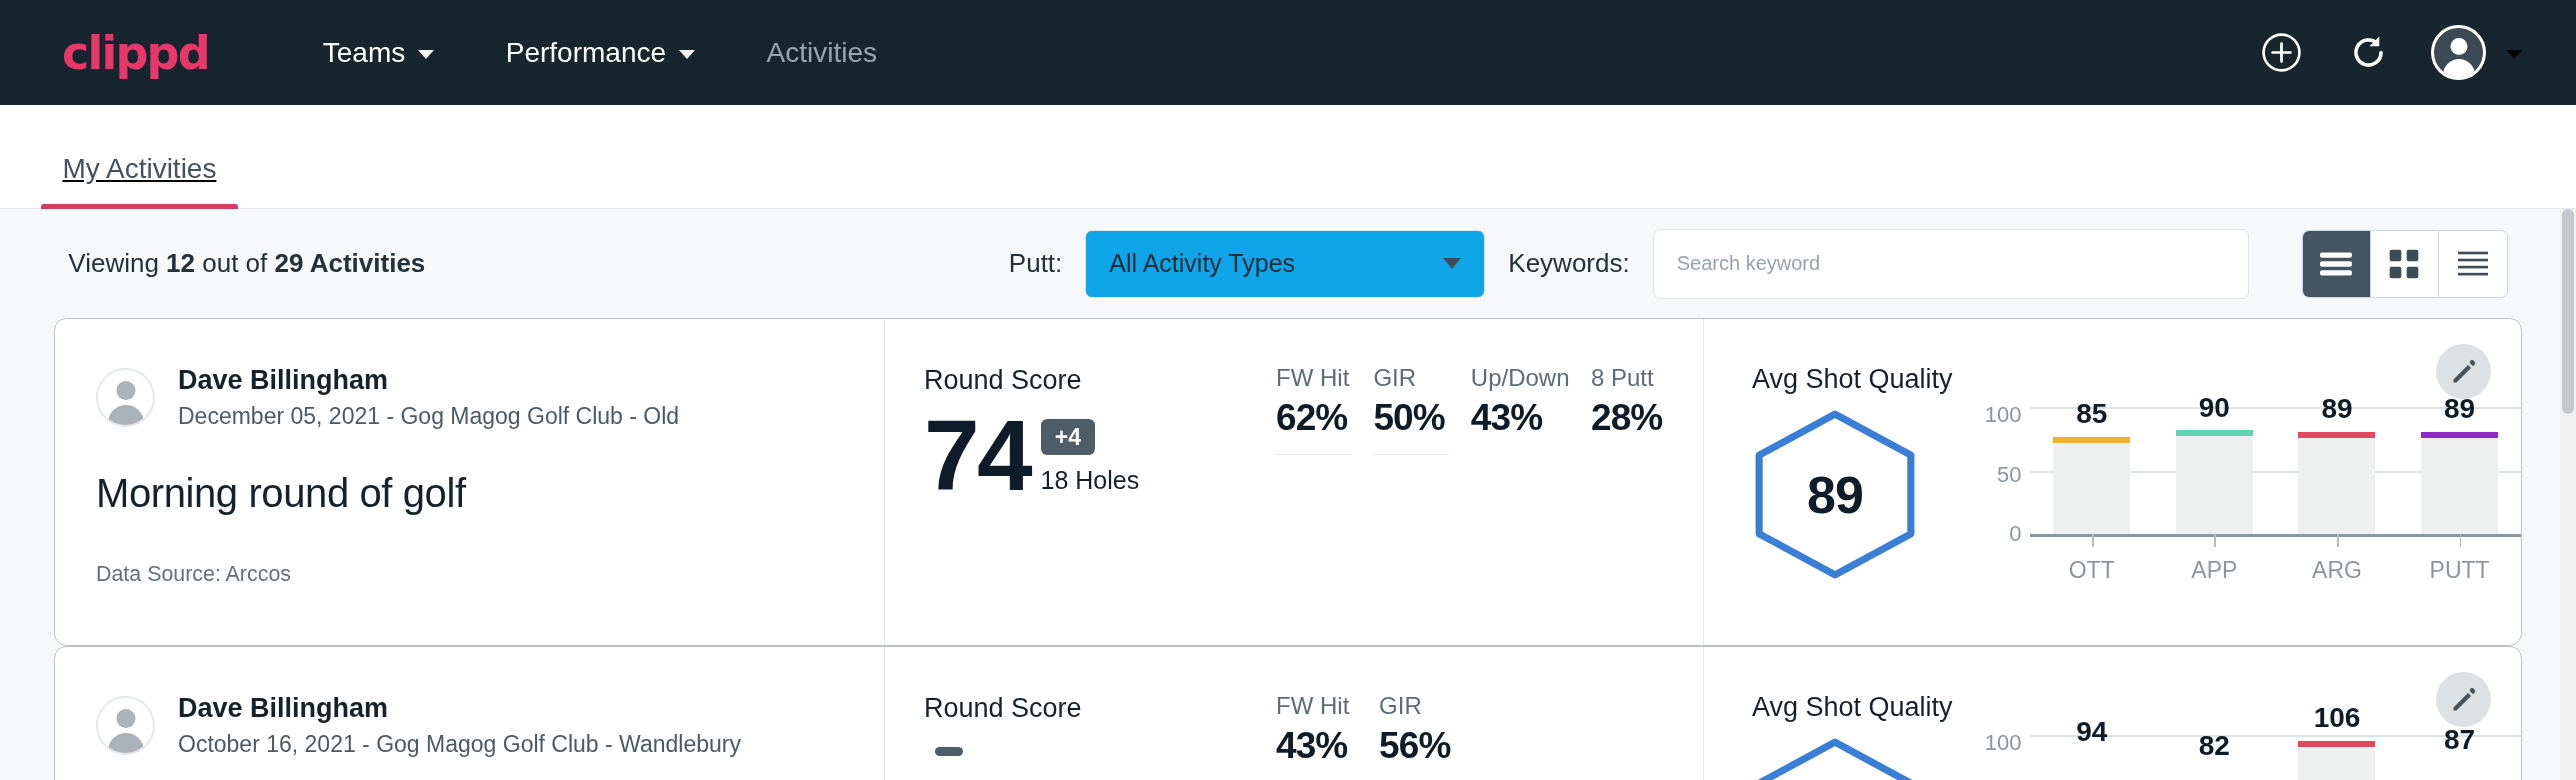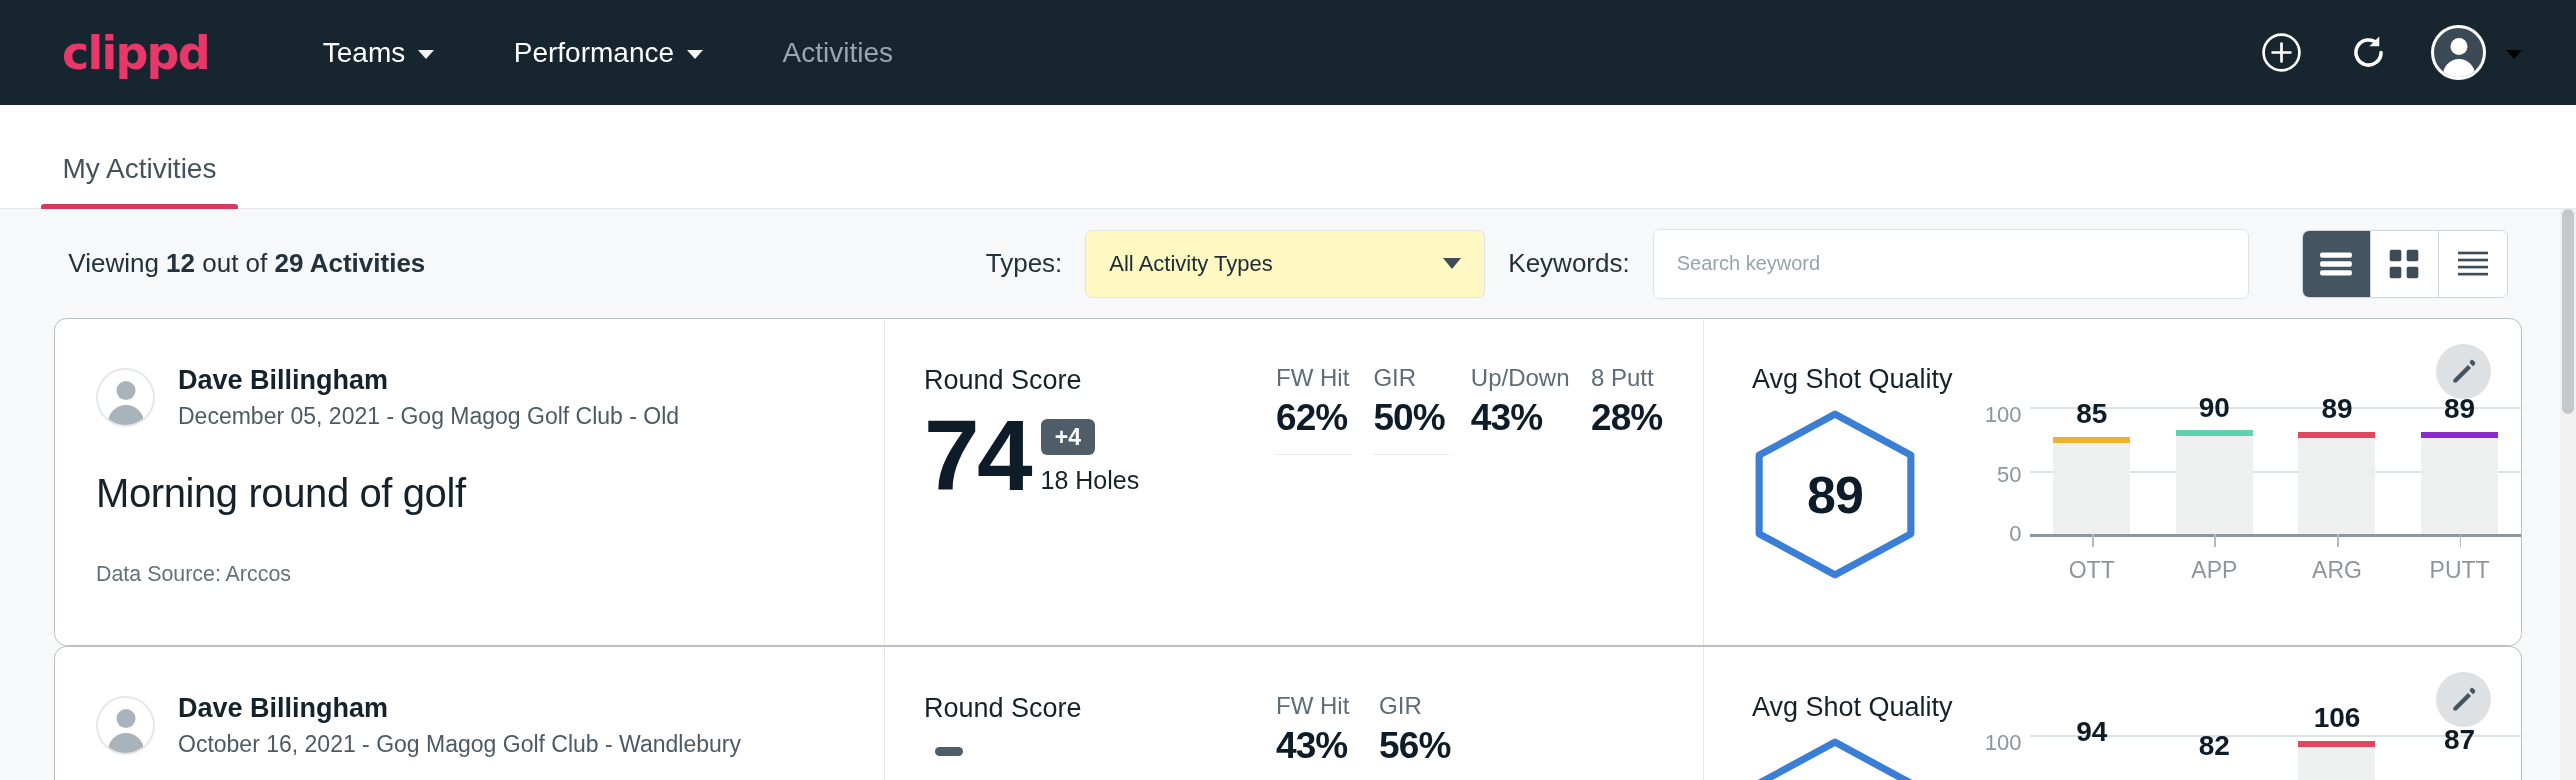--- a/index.html
+++ b/index.html
@@ -23,21 +23,21 @@
   }
   .brand {
     font-size: 46px;
     font-weight: 700;
     color: #e8386a;
     letter-spacing: -1.8px;
     line-height: 1;
     margin-right: 80px;
     font-family: "DejaVu Sans", sans-serif;
   }
-  .nav-items { display: flex; align-items: center; gap: 12px; }
+  .nav-items { display: flex; align-items: center; gap: 4px; }
   .nav-item {
     display: flex;
     align-items: center;
     gap: 12.5px;
     color: #ffffff;
     font-size: 28px;
     padding: 0 34px;
     cursor: pointer;
     white-space: nowrap;
   }
@@ -88,20 +88,21 @@
   }
 
   
   .tabbar {
     height: 104px;
     background: #ffffff;
     display: flex;
     align-items: flex-end;
     padding-left: 41px;
     border-bottom: 0.9px solid #e6e9ec;
+    text-decoration: underline;
   }
   .tab {
     font-size: 28px;
     color: #44525c;
     padding: 0 21.4px 23px 21.4px;
     cursor: pointer;
     position: relative;
   }
   .tab.active::after {
     content: "";
@@ -135,26 +136,26 @@
   .viewing b { font-weight: 700; }
   .toolbar-mid {
     margin-left: auto;
     display: flex;
     align-items: center;
     gap: 23px;
   }
   .field-label { font-size: 26px; color: #22313b; white-space: nowrap; }
   .select-box {
     width: 400px; height: 68px;
-    background: #fef9c3;
+    background: #0ea5e9;
     border: 0.9px solid #dfe3e7;
     border-radius: 7.1px;
     display: flex; align-items: center;
     padding: 0 23px;
-    font-size: 22px;
+    font-size: 25px;
     color: #1c2b34;
     cursor: pointer;
   }
   .select-box .chev {
     margin-left: auto;
     width: 0; height: 0;
     border-left: 9.8px solid transparent;
     border-right: 9.8px solid transparent;
     border-top: 11.6px solid #3e4c57;
   }
@@ -471,21 +472,21 @@
 </div>
 
 <div class="page">
 
   <div class="toolbar">
     <div class="viewing">
       <span>Viewing </span><b>12</b><span> out of </span><b>29</b><b> Activities</b>
     </div>
 
     <div class="toolbar-mid">
-      <span class="field-label">Types:</span>
+      <span class="field-label">Putt:</span>
       <div class="select-box">
         <span>All Activity Types</span>
         <span class="chev"></span>
       </div>
 
       <span class="field-label">Keywords:</span>
       <input class="search-box" type="text" placeholder="Search keyword" style="">
 
       <div class="viewmodes">
         <div class="vm active">

